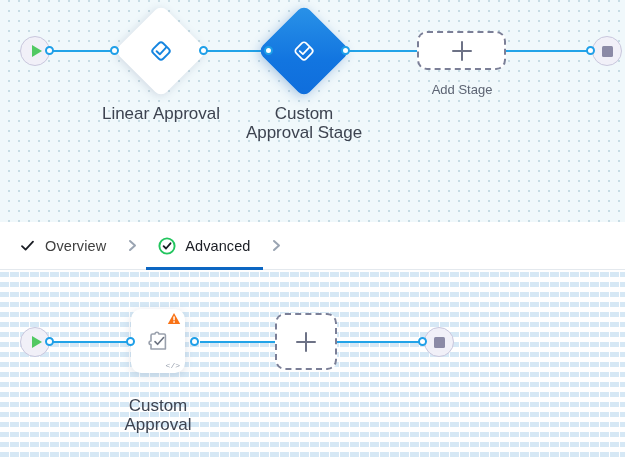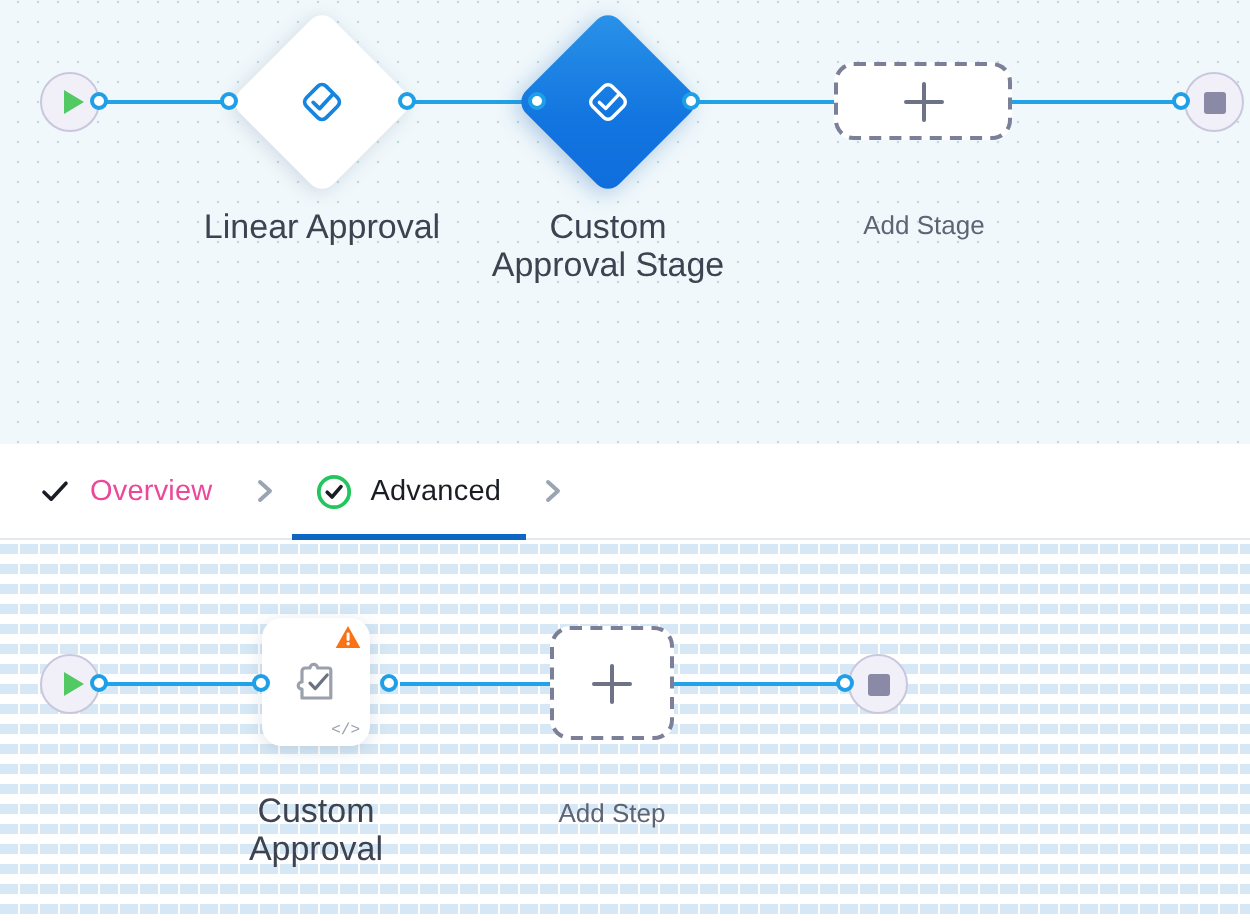--- a/index.html
+++ b/index.html
@@ -56,21 +56,21 @@
     display: flex;
     align-items: center;
     gap: 9px;
     height: 48px;
     padding: 0 4px;
     cursor: pointer;
     user-select: none;
   }
   .tab-label {
     font-size: 14.5px;
-    color: #ec4899;
+    color: #404040;
     letter-spacing: .1px;
     white-space: nowrap;
   }
   .tab.active .tab-label {
     color: #1a1d24;
   }
   .tab.active::after {
     content: "";
     position: absolute;
     left: -8px;
@@ -223,21 +223,20 @@
     pointer-events: none;
   }
   .add-label {
     position: absolute;
     text-align: center;
     font-size: 13px;
     line-height: 17px;
     color: #5d6473;
     white-space: nowrap;
     pointer-events: none;
-    margin-top: 23px;
   }
 
   
   .step-card {
     position: absolute;
     width: 54px;
     height: 64px;
     background: #ffffff;
     border-radius: 10px;
     box-shadow: 0 2px 9px rgba(60,80,120,.16);
@@ -393,21 +392,20 @@
       <span class="code-badge">&lt;/&gt;</span>
     </div>
     <div class="port" style="left:126px; top:67px;"></div>
     <div class="port" style="left:190px; top:67px;"></div>
     <div class="node-label" style="left:98px; top:126px; width:120px;">Custom
 Approval</div>
 
     <div class="add-box" style="left:275px; top:43px; width:62px; height:57px;">
       <span class="add-plus"></span>
     </div>
-    <div class="add-label" style="left:246px; top:105px; width:120px;">Add Step</div>
 
     <div class="port" style="left:418px; top:67px;"></div>
     <div class="terminal" style="left:424px; top:57px;">
       <div class="stop-sq"></div>
     </div>
   </div>
 
 </div>
 
 </body></html>

